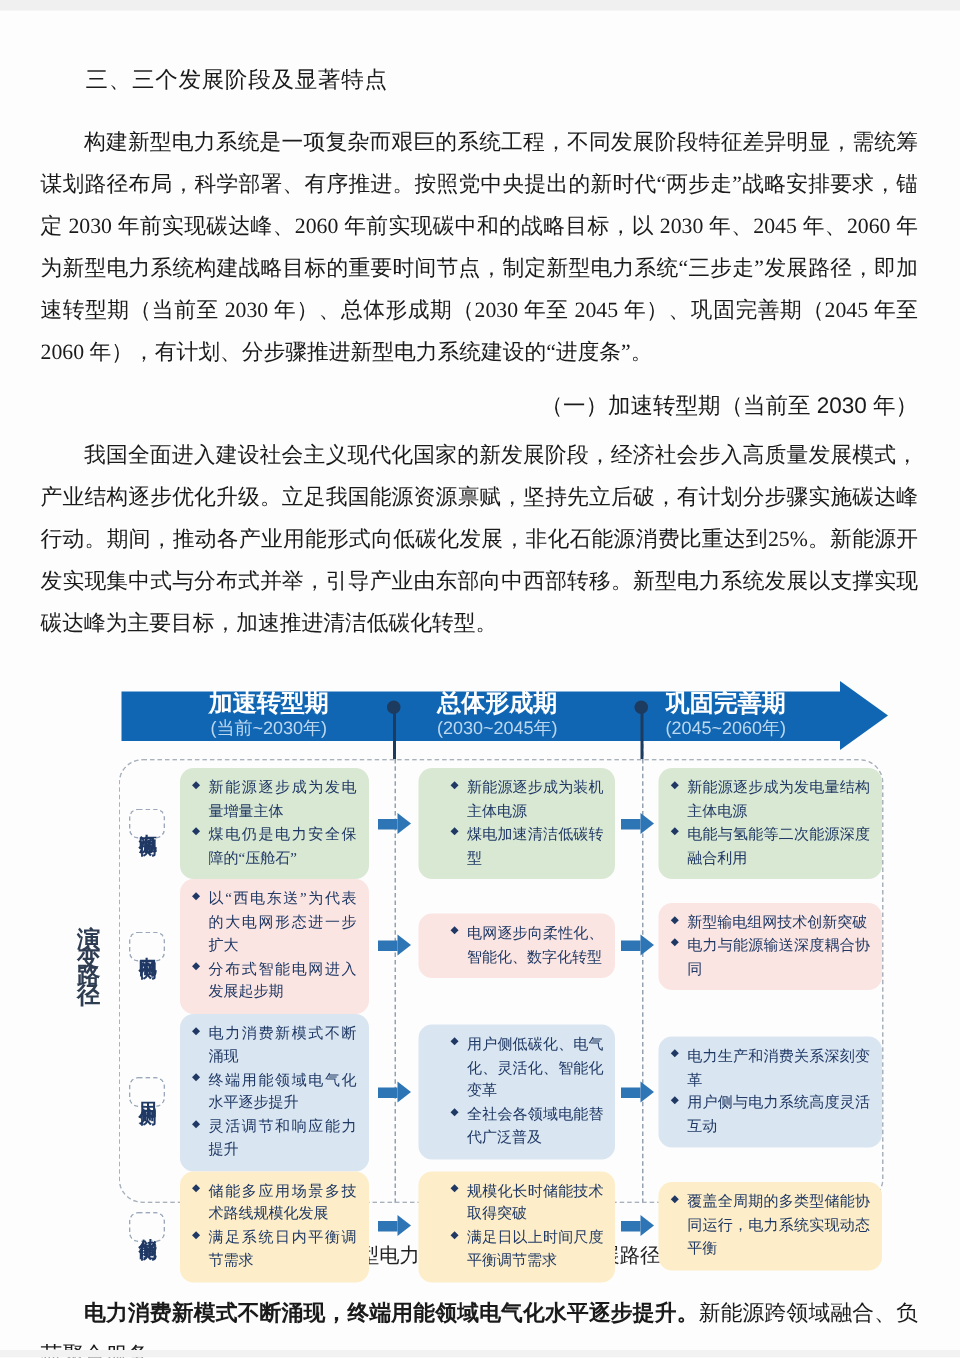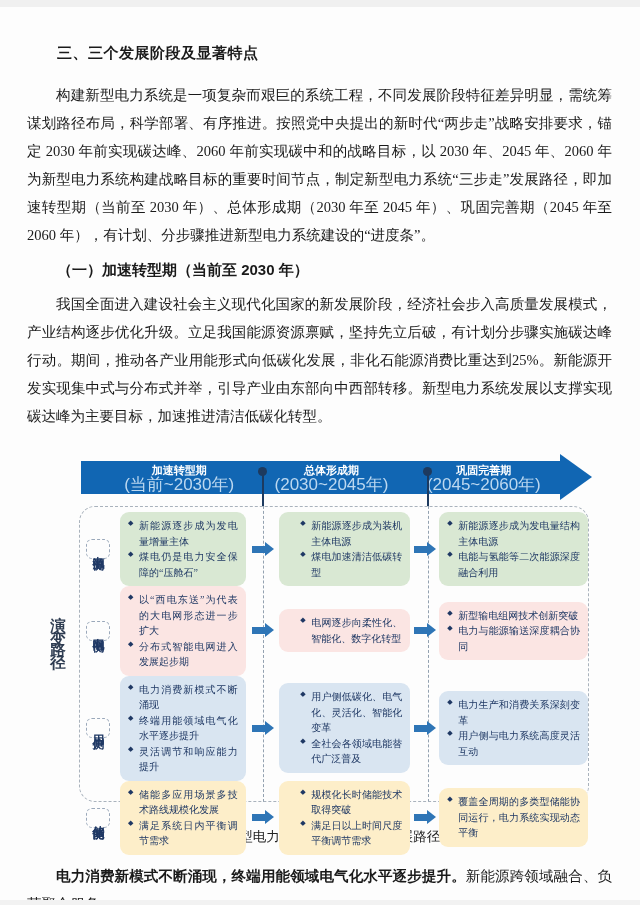--- a/index.html
+++ b/index.html
@@ -6,45 +6,45 @@
   body{
     width:640px;height:905px;overflow:hidden;position:relative;
     background:#fdfdfd;color:#1a1a1a;
     font-family:"Liberation Serif",serif;
   }
   .edge-strip-top{position:absolute;top:0;left:0;right:0;height:7px;background:#f0f0f0;}
   .edge-strip-bottom{position:absolute;bottom:0;left:0;right:0;height:5px;background:#f2f2f2;}
   .content{padding:44px 28px 0 27px;box-sizing:border-box;}
 
   .doc-heading{
-    font-family:"Liberation Sans",sans-serif;font-weight:bold;font-size:15px;
+    font-family:"Liberation Sans",sans-serif;font-weight:normal;font-size:15px;
     margin:0 0 18px;text-indent:2em;letter-spacing:.5px;
   }
   .body-para{font-size:14.5px;line-height:28px;text-align:justify;text-indent:2em;margin:0 0 12px;}
   .doc-subheading{
-    font-family:"Liberation Sans",sans-serif;font-weight:bold;font-size:15px;
-    margin:2px 0 10px;text-indent:2em;
+    font-family:"Liberation Sans",sans-serif;font-weight:normal;font-size:15px;
+    margin:2px 0 10px;text-indent:2em;text-align:right;
   }
 
   
   .figure{position:relative;height:354px;margin-top:24px;}
 
   .banner{
     position:absolute;left:54px;top:7px;width:479px;height:33px;
     background:var(--banner-blue,#1166b3);
     display:flex;padding-left:22px;box-sizing:border-box;z-index:2;
   }
   .banner::after{
     content:"";position:absolute;left:100%;top:-7px;width:0;height:0;
     border-left:32px solid var(--banner-blue,#1166b3);
     border-top:23.5px solid transparent;border-bottom:23.5px solid transparent;
   }
   .phase{flex:1;text-align:center;font-family:"Liberation Sans",sans-serif;padding-top:1px;}
-  .phase-title{font-size:11px;font-weight:bold;color:#ffffff;line-height:16px;}
-  .phase-years{font-size:17px;color:var(--banner-years,#bcd8f0);line-height:14px;}
+  .phase-title{font-size:16px;font-weight:bold;color:#ffffff;line-height:16px;}
+  .phase-years{font-size:12px;color:var(--banner-years,#bcd8f0);line-height:14px;}
 
   .timeline-dot{
     position:absolute;width:9px;height:9px;border-radius:50%;
     background:var(--dot-navy,#1d3a5f);top:13px;z-index:3;
   }
   .timeline-dot::after{
     content:"";position:absolute;left:3.5px;top:8px;width:2px;height:31px;
     background:var(--dot-navy,#1d3a5f);
   }
   .dot-1{left:231px;} .dot-2{left:396px;}

